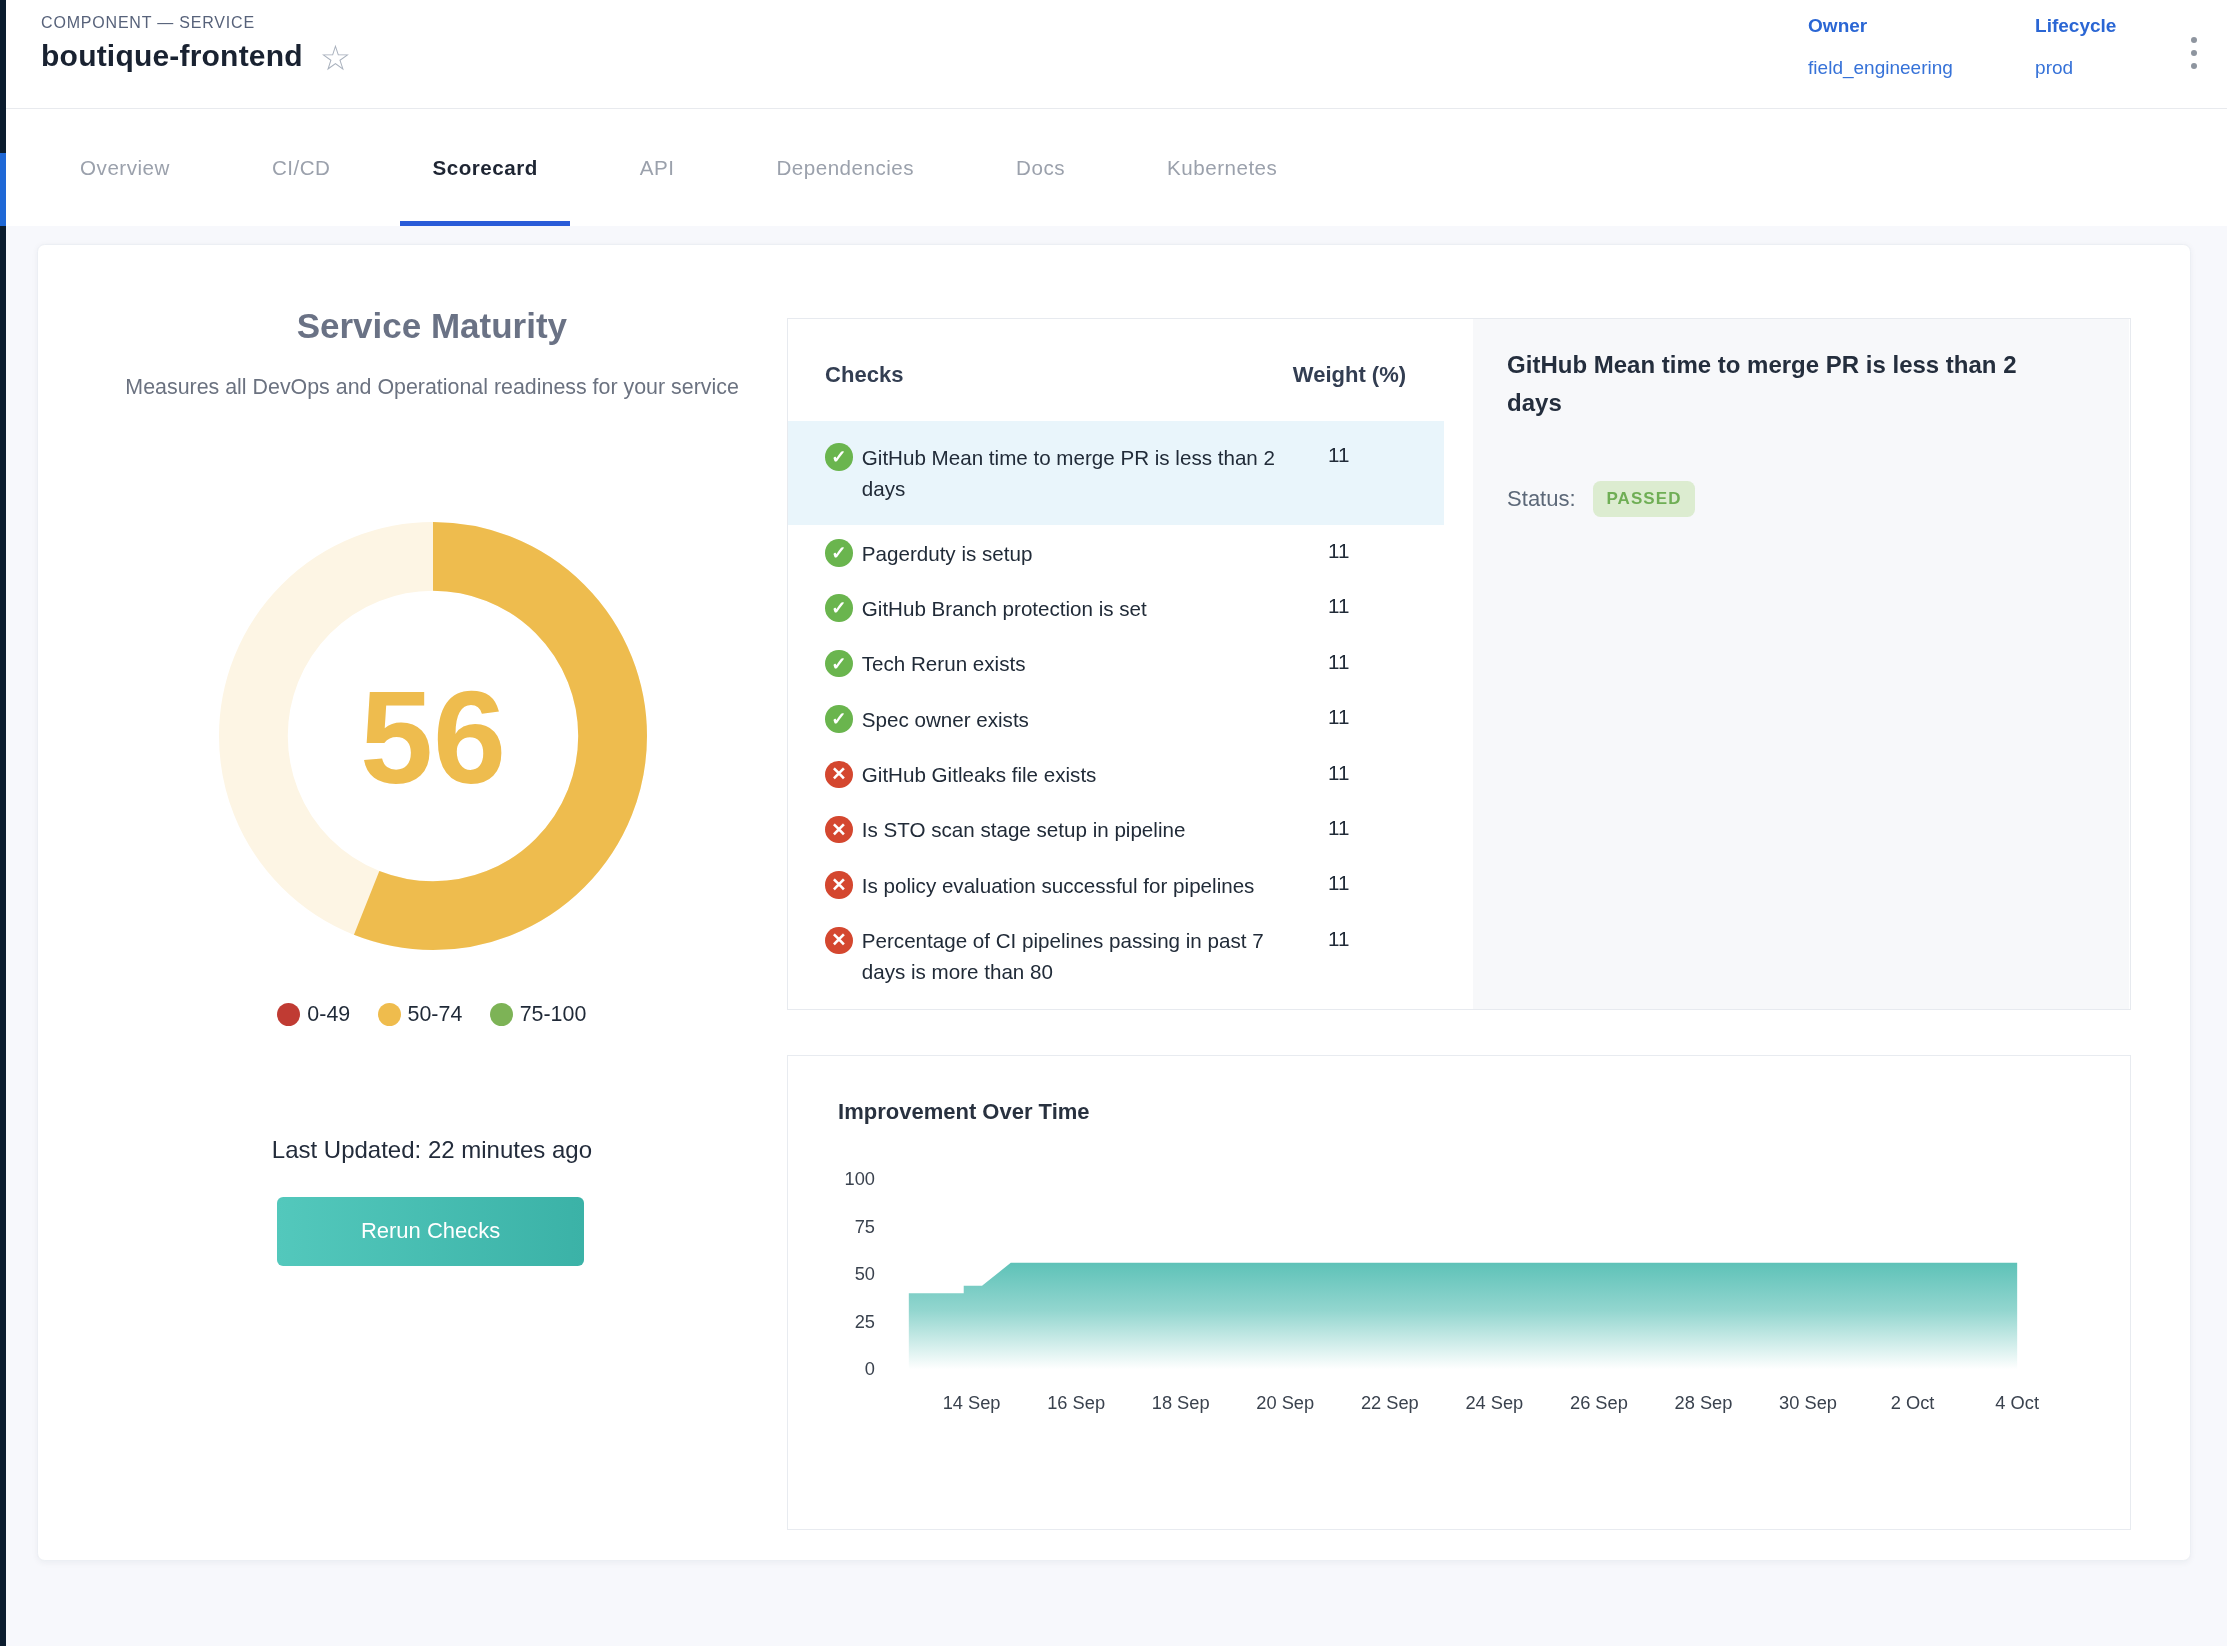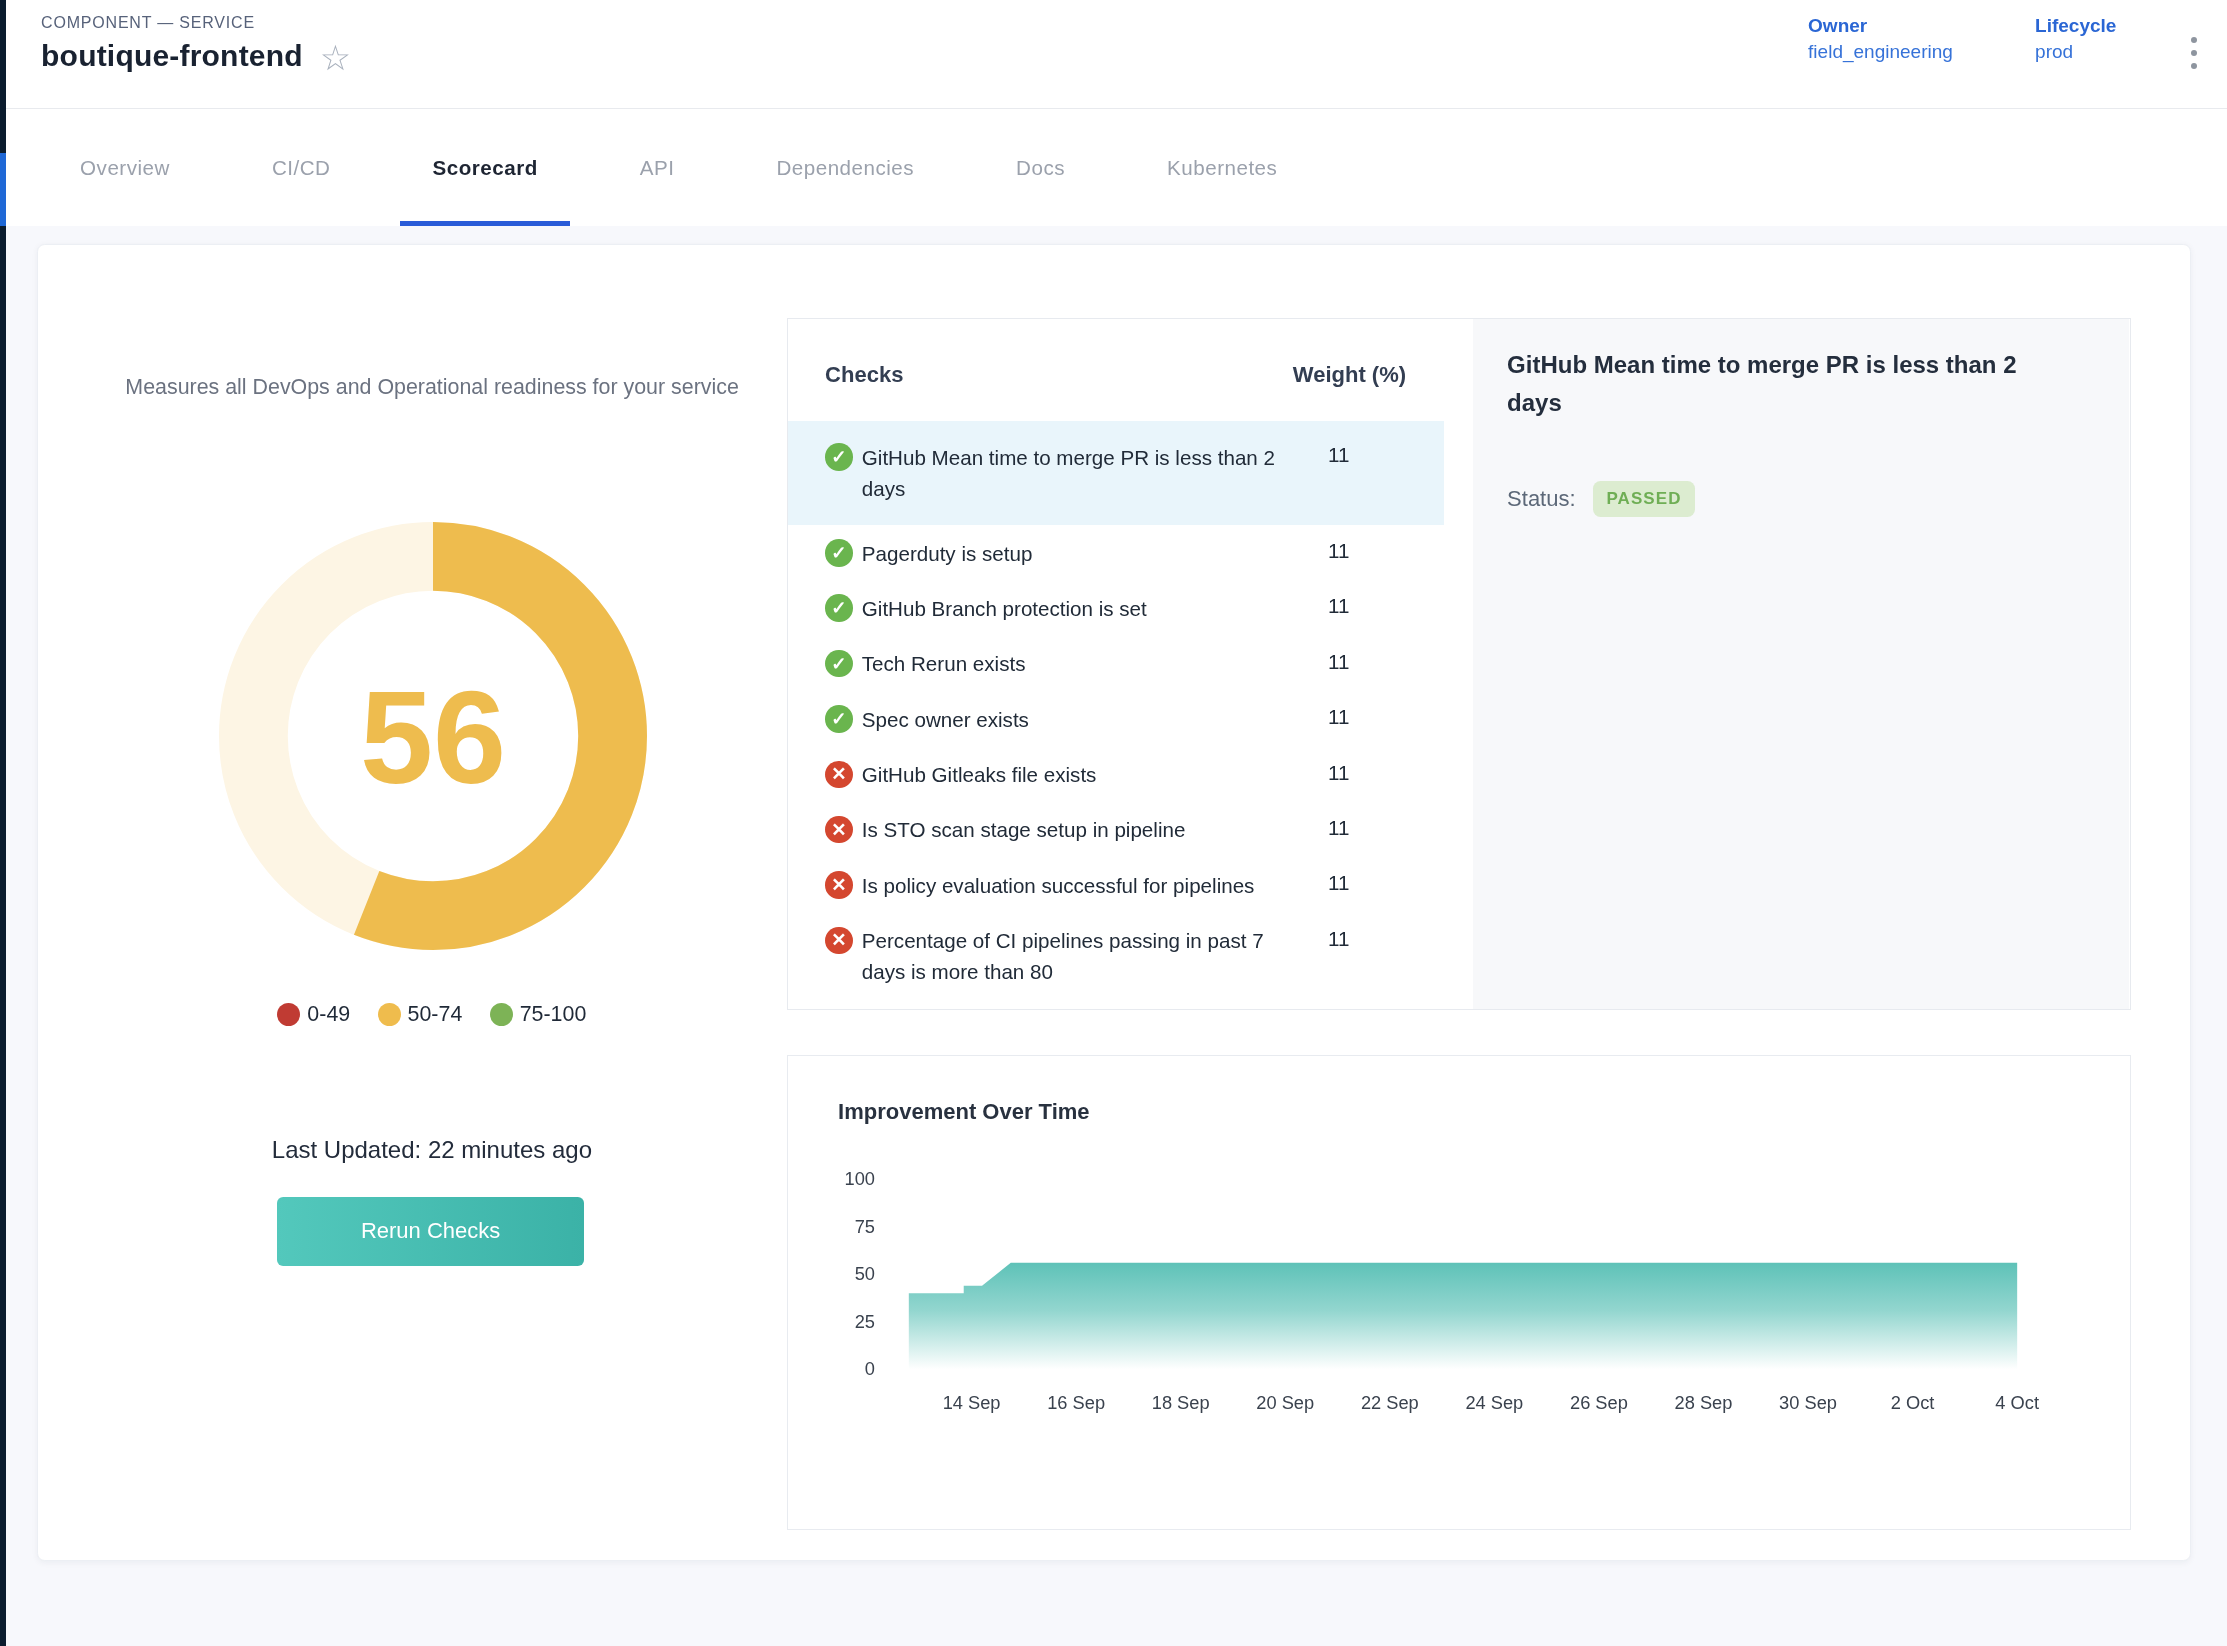--- a/index.html
+++ b/index.html
@@ -8,21 +8,21 @@
   
   .edge-strip{position:absolute;left:0;top:0;width:6.1px;height:1647px;background:#0b1c2e;z-index:50;}
   .edge-strip-accent{position:absolute;left:0;top:153px;width:6.1px;height:73px;background:#1f68d6;z-index:51;}
 
   
   .header{position:absolute;left:6.1px;top:0;right:0;height:109px;background:#fff;border-bottom:1.5px solid #e8eaee;box-sizing:border-box;}
   .breadcrumb{position:absolute;left:35px;top:13.8px;font-size:16px;letter-spacing:0.8px;color:#57627a;font-weight:500;}
   .entity-title-row{position:absolute;left:35px;top:38px;display:flex;align-items:center;gap:17px;}
   .entity-title{font-size:30px;font-weight:700;color:#192231;letter-spacing:0.2px;}
   .star{font-size:35px;line-height:1;color:#a9b1bd;cursor:pointer;margin-top:1.5px;}
-  .hmeta{position:absolute;top:15.3px;display:flex;flex-direction:column;gap:4px;}
+  .hmeta{position:absolute;top:15.3px;display:flex;flex-direction:column;gap:20px;}
   .hmeta .lab{font-size:19px;font-weight:700;color:#2a66d4;}
   .hmeta .val{font-size:19px;color:#3672d8;}
   .kebab{position:absolute;left:2180px;top:32px;display:flex;flex-direction:column;gap:6.9px;padding:4.6px;cursor:pointer;}
   .kebab i{width:6.1px;height:6.1px;border-radius:50%;background:#8e959f;}
 
   
   .tabbar{position:absolute;left:6.1px;top:109px;right:0;height:117px;background:#fff;display:flex;align-items:stretch;padding-left:74px;gap:102px;}
   .tab{display:flex;align-items:center;font-size:20.6px;letter-spacing:0.5px;color:#9ba1ac;font-weight:500;position:relative;cursor:pointer;white-space:nowrap;}
   .tab.active{color:#1e2533;font-weight:700;}
   .tab.active::after{content:"";position:absolute;left:-32px;right:-32px;bottom:0;height:4.6px;background:#2a5cd8;}
@@ -105,20 +105,21 @@
       <div class="tab active">Scorecard</div>
       <div class="tab">API</div>
       <div class="tab">Dependencies</div>
       <div class="tab">Docs</div>
       <div class="tab">Kubernetes</div>
     </div>
 
   <div class="content">
     <div class="card">
 
+      <div class="sm-title">Service Maturity</div>
       <div class="sm-sub">Measures all DevOps and Operational readiness for your service</div>
 
       <div class="donut-wrap">
         <svg width="428" height="428" viewBox="0 0 560 560">
           <circle cx="280" cy="280" r="235" fill="none" stroke-width="90" id="donut-track" stroke="#fdf5e4"></circle>
           <circle cx="280" cy="280" r="235" fill="none" stroke-width="90" id="donut-progress" transform="rotate(-90 280 280)" stroke="#eebc4e" stroke-dasharray="826.8671864248334 1476.5485471872028"></circle>
           <text id="score-text" x="280" y="280" dy="0.36em" text-anchor="middle" font-size="172" font-weight="600" fill="#eebc4e">56</text>
         </svg>
       </div>
 

